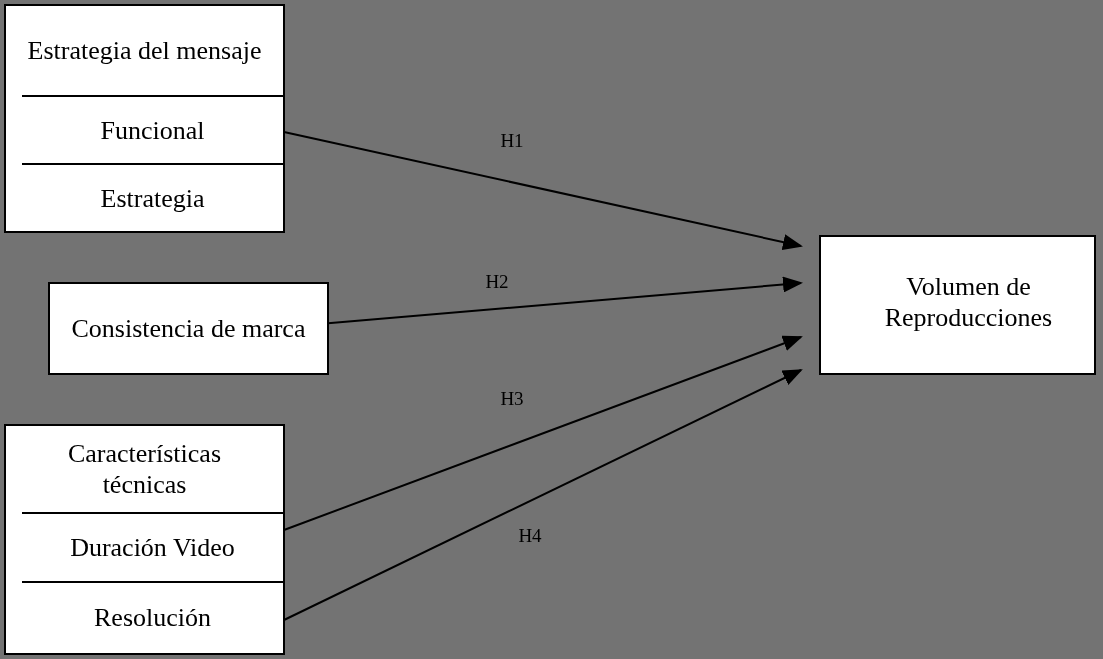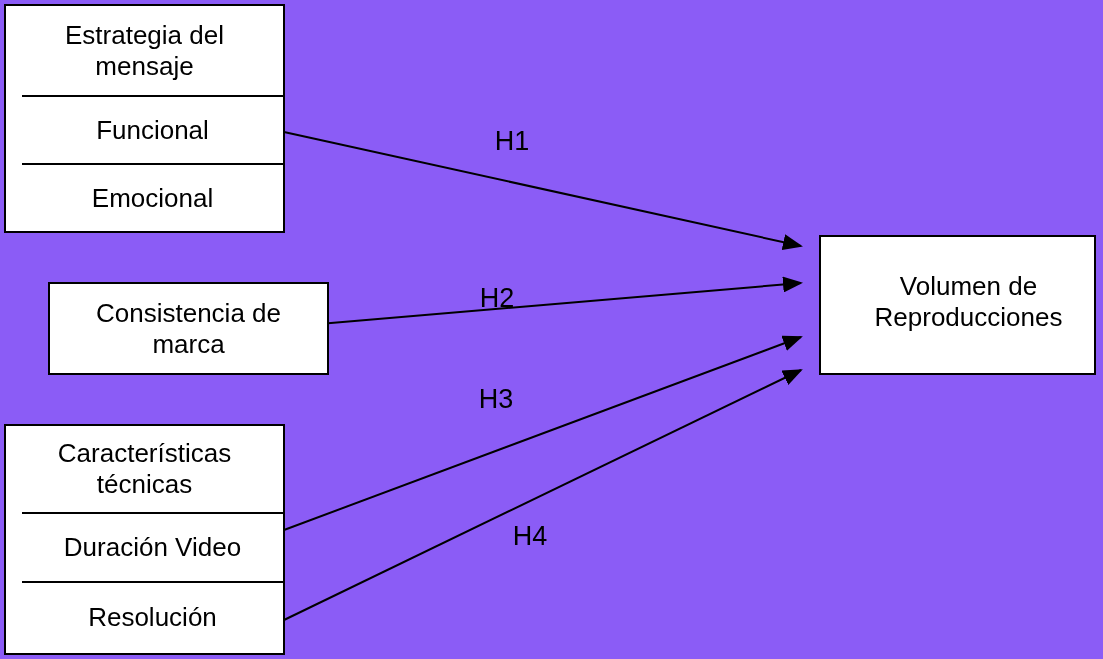--- a/index.html
+++ b/index.html
@@ -4,22 +4,22 @@
 <style>
   html, body {
     margin: 0;
     padding: 0;
     background: #ffffff;
   }
   .canvas {
     position: relative;
     width: 1103px;
     height: 659px;
-    background: #8b5cf6;
-    font-family: Liberation Sans, sans-serif;
+    background: #737373;
+    font-family: Liberation Serif, serif;
     color: #000000;
     overflow: hidden;
   }
   .arrow-layer {
     position: absolute;
     left: 0;
     top: 0;
     width: 1103px;
     height: 659px;
   }
@@ -54,27 +54,27 @@
   .group-bottom { left: 4px;   top: 424px; width: 281px; height: 231px; justify-content: center; }
   .group-bottom .r0 { height: 87px; }
   .group-bottom .r1 { height: 70px; }
   .group-bottom .r2 { height: 73px; }
   .outcome      { left: 819px; top: 235px; width: 277px; height: 140px; }
   .outcome      .r0 { height: 129px; padding-left: 40px; }
   .hyp-label {
     position: absolute;
     width: 80px;
     text-align: center;
-    font-size: 27px;
+    font-size: 19px;
     line-height: 30px;
     color: #000000;
   }
   .lbl-h1 { left: 472px; top: 126px; }
-  .lbl-h2 { left: 457px; top: 267px; margin-top: 16px; }
-  .lbl-h3 { left: 456px; top: 384px; }
+  .lbl-h2 { left: 457px; top: 267px; }
+  .lbl-h3 { left: 472px; top: 384px; }
   .lbl-h4 { left: 490px; top: 521px; text-align: center; }
 </style>
 </head>
 <body>
 
 <div class="canvas">
 
   <svg class="arrow-layer" viewBox="0 0 1103 659" xmlns="http://www.w3.org/2000/svg">
     <defs>
       <marker id="arrowhead" markerWidth="10" markerHeight="8" refX="9" refY="4" orient="auto" markerUnits="strokeWidth">
@@ -83,21 +83,21 @@
     </defs>
     <line x1="284" y1="132" x2="801" y2="246" stroke="#000000" stroke-width="2" marker-end="url(#arrowhead)"></line>
     <line x1="284" y1="327" x2="801" y2="283" stroke="#000000" stroke-width="2" marker-end="url(#arrowhead)"></line>
     <line x1="284" y1="530" x2="801" y2="337" stroke="#000000" stroke-width="2" marker-end="url(#arrowhead)"></line>
     <line x1="284" y1="620" x2="801" y2="370" stroke="#000000" stroke-width="2" marker-end="url(#arrowhead)"></line>
   </svg>
 
   <div class="node group-top">
     <div class="node-row r0">Estrategia del mensaje</div>
     <div class="node-row r1">Funcional</div>
-    <div class="node-row r2">Emocional</div>
+    <div class="node-row r2">Estrategia</div>
   </div>
 
   <div class="node group-mid">
     <div class="node-row r0">Consistencia de marca</div>
   </div>
 
   <div class="node group-bottom">
     <div class="node-row r0">Características técnicas</div>
     <div class="node-row r1">Duración Video</div>
     <div class="node-row r2">Resolución</div>

